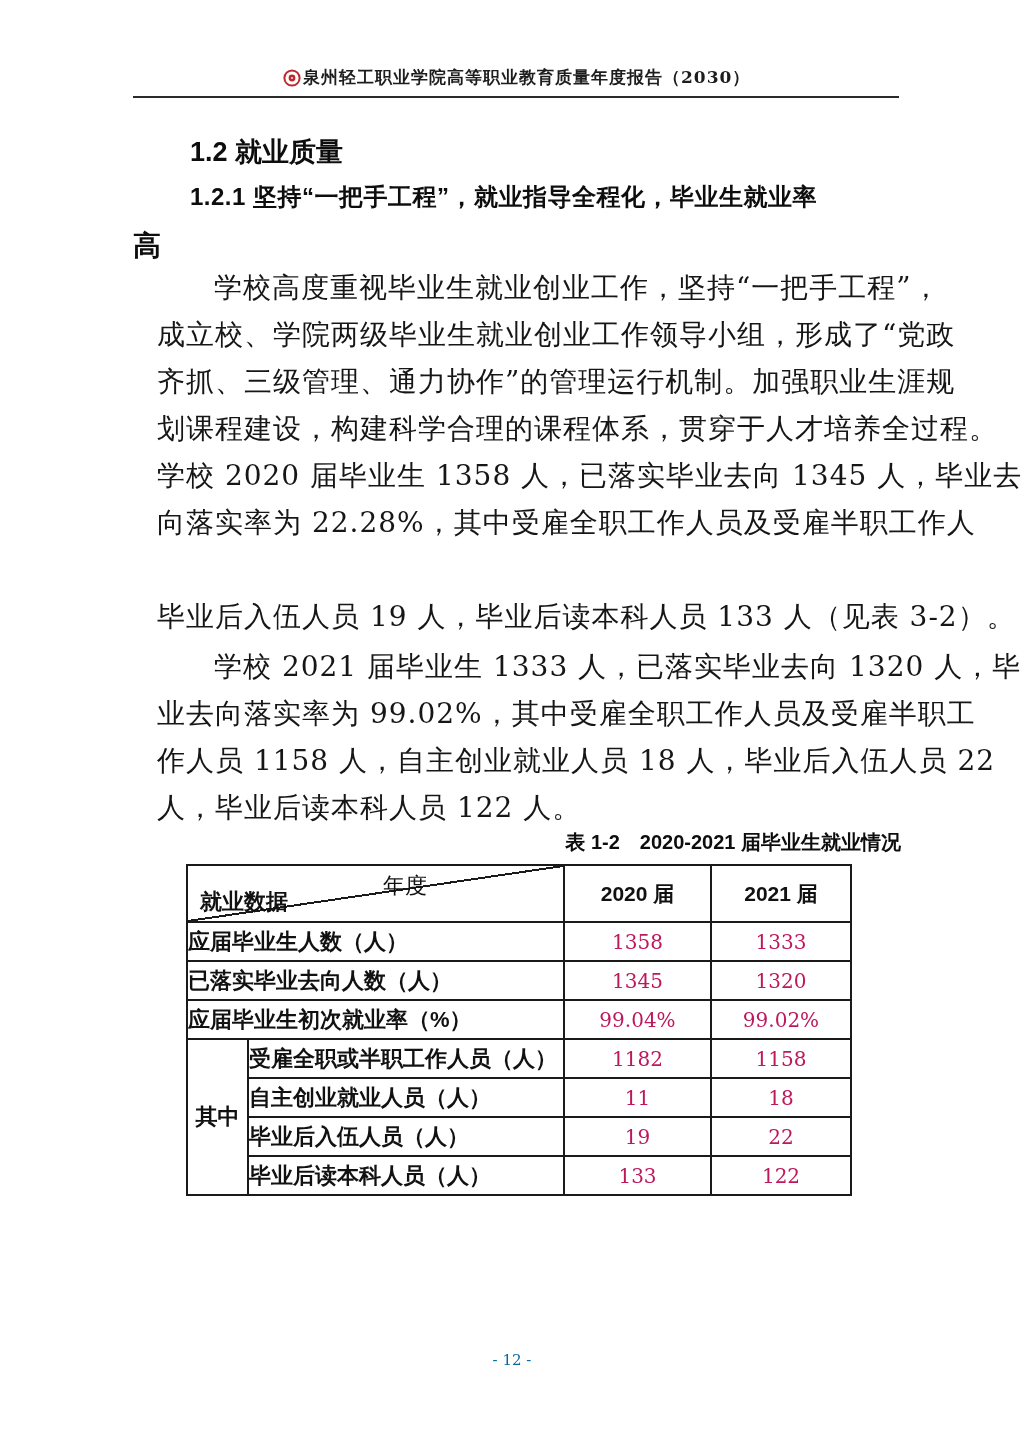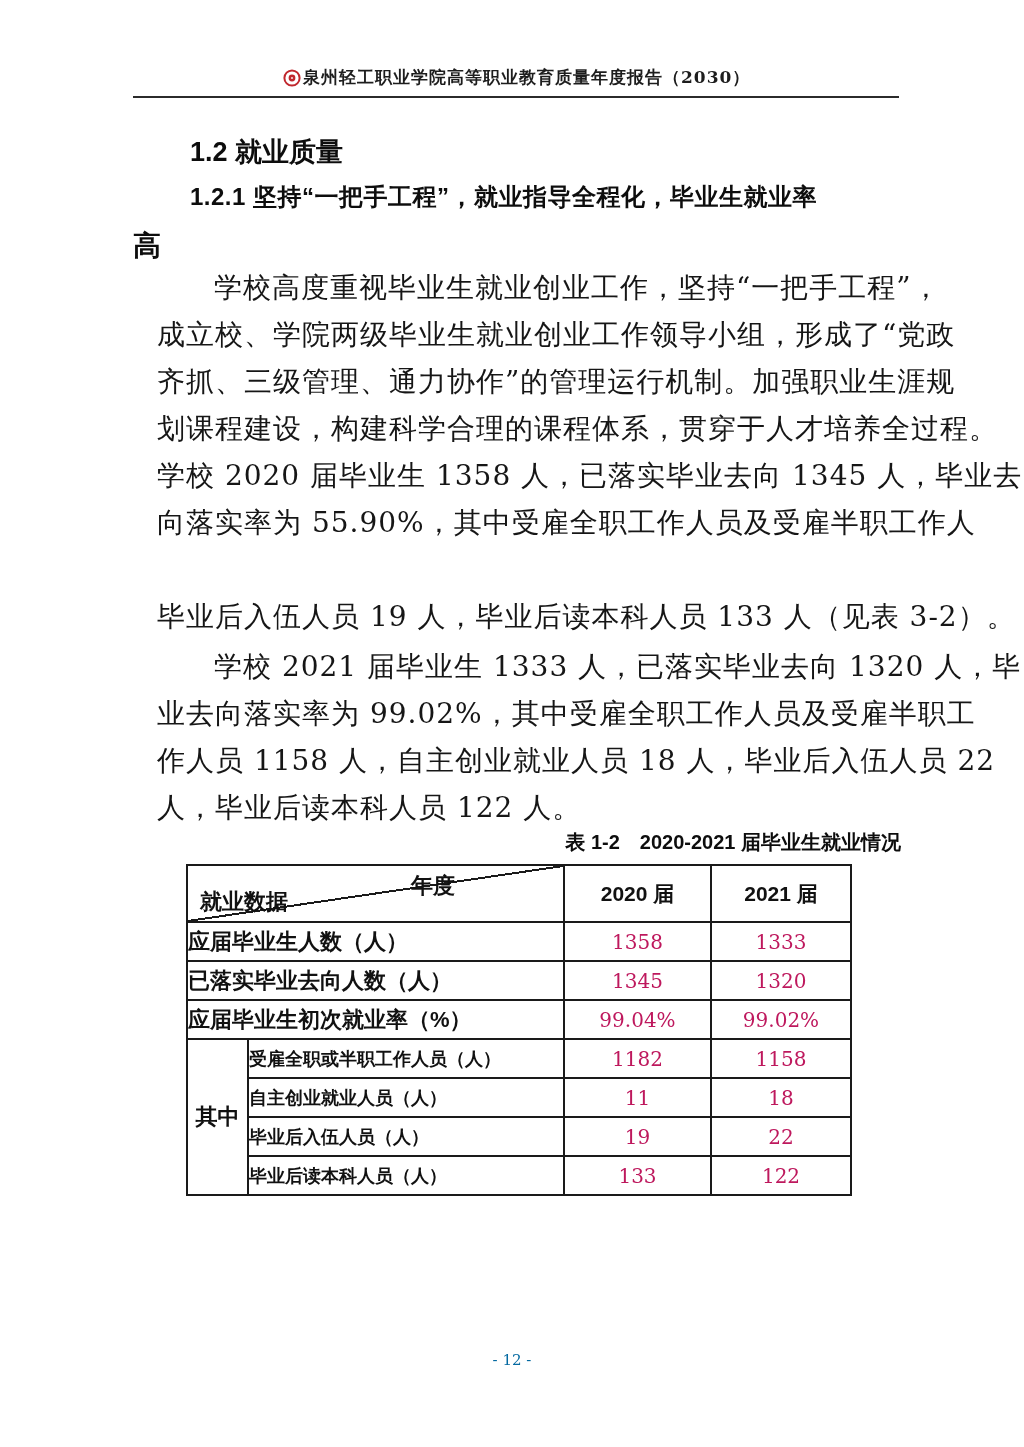--- a/index.html
+++ b/index.html
@@ -92,40 +92,40 @@
     position: relative;
     background-image: linear-gradient(to bottom right,
       transparent calc(50% - 1px),
       #1a1a1a calc(50% - 1px),
       #1a1a1a calc(50% + 1px),
       transparent calc(50% + 1px));
   }
   .diag-top {
     position: absolute; top: 5px; left: 52%;
     font-family: "Liberation Sans", sans-serif;
-    font-size: 22px; font-weight: 700; color: #111; white-space: nowrap; margin-left: 28px;
+    font-size: 22px; font-weight: 400; color: #111; white-space: nowrap;
   }
   .diag-bottom {
     position: absolute; bottom: 4px; left: 12px;
     font-family: "Liberation Sans", sans-serif;
     font-size: 22px; font-weight: 600; color: #111; white-space: nowrap;
   }
   td.colhead {
     text-align: center;
     font-family: "Liberation Sans", sans-serif;
     font-size: 21px; font-weight: 600; color: #111;
   }
   td.rowlabel {
     font-family: "Liberation Sans", sans-serif;
     font-size: 22px; font-weight: 600; color: #111;
     padding-left: 13px; white-space: nowrap;
   }
   td.sublabel {
     font-family: "Liberation Sans", sans-serif;
-    font-size: 18px; font-weight: 600; color: #111;
+    font-size: 22px; font-weight: 600; color: #111;
     padding-left: 28px; white-space: nowrap;
   }
   td.grouplabel {
     text-align: center;
     font-family: "Liberation Sans", sans-serif;
     font-size: 22px; font-weight: 600; color: #111;
   }
   td.num {
     text-align: center;
     font-size: 20px;
@@ -154,21 +154,21 @@
 
   <div class="h1">1.2 就业质量</div>
   <div class="h2a">1.2.1 坚持“一把手工程”，就业指导全程化，毕业生就业率</div>
   <div class="h2b">高</div>
 
   <div class="bline indent" style="top:271px">学校高度重视毕业生就业创业工作，坚持“一把手工程”，</div>
   <div class="bline" style="top:365px">齐抓、三级管理、通力协作”的管理运行机制。加强职业生涯规</div>
   <div class="bline" style="top:318px">成立校、学院两级毕业生就业创业工作领导小组，形成了“党政</div>
   <div class="bline" style="top:412px">划课程建设，构建科学合理的课程体系，贯穿于人才培养全过程。</div>
   <div class="bline" style="top:459px">学校 2020 届毕业生 1358 人，已落实毕业去向 1345 人，毕业去</div>
-  <div class="bline" style="top:506px">向落实率为 55.90%，其中受雇全职工作人员及受雇半职工作人</div>
+  <div class="bline" style="top:506px">向落实率为 22.28%，其中受雇全职工作人员及受雇半职工作人</div>
   <div class="bline" style="top:600px">毕业后入伍人员 19 人，毕业后读本科人员 133 人（见表 3-2）。</div>
 
   <div class="bline indent" style="top:650px">学校 2021 届毕业生 1333 人，已落实毕业去向 1320 人，毕</div>
   <div class="bline" style="top:697px">业去向落实率为 99.02%，其中受雇全职工作人员及受雇半职工</div>
   <div class="bline" style="top:744px">作人员 1158 人，自主创业就业人员 18 人，毕业后入伍人员 22</div>
   <div class="bline" style="top:791px">人，毕业后读本科人员 122 人。</div>
 
   <div class="tcaption">表 1-2　2020-2021 届毕业生就业情况</div>
 
   <table class="emp">

